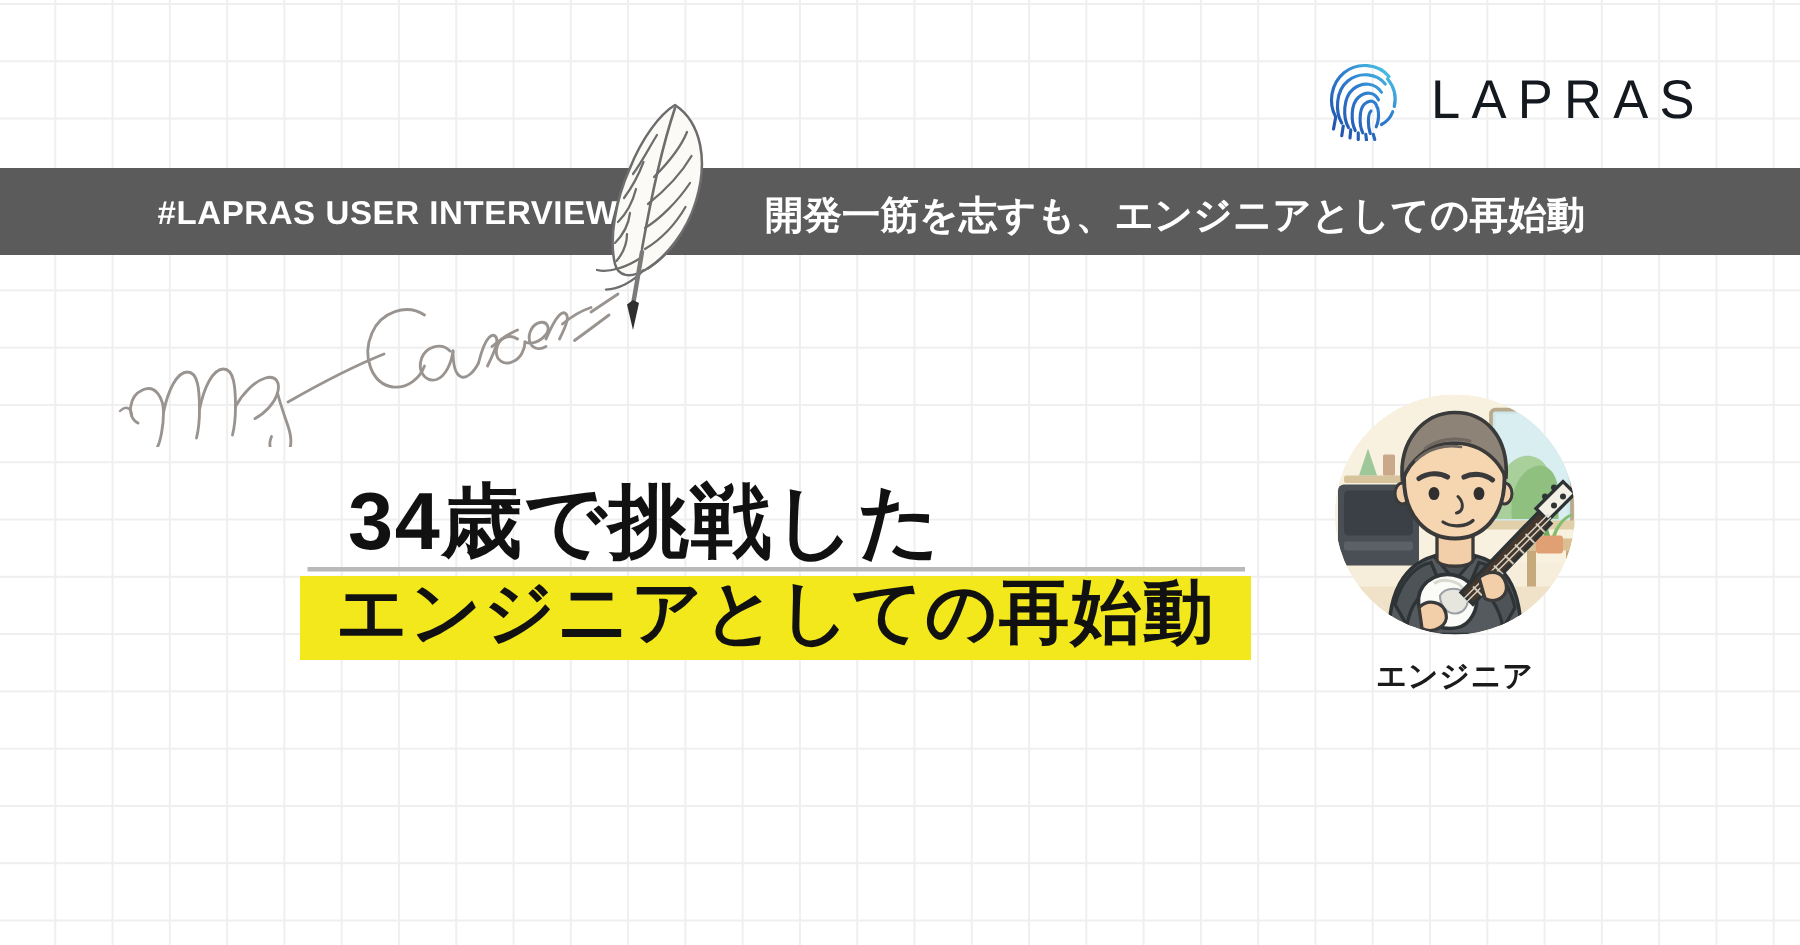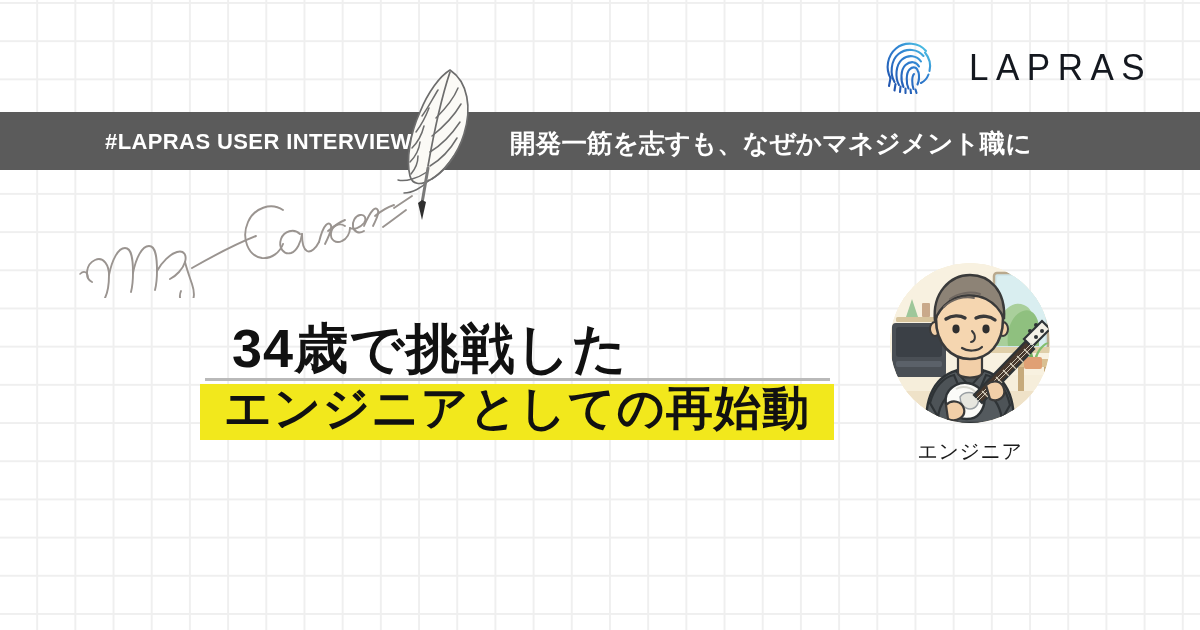--- a/index.html
+++ b/index.html
@@ -21,21 +21,21 @@
       linear-gradient(to bottom, #efefef 1.6px, transparent 1.6px);
     background-size:38.2px 38.2px;
     background-position:-2px 2px;
     overflow:hidden;
   }
 
   
   #logo {
     position:absolute;
     left:884px; top:38px;
-    display:flex; align-items:center; gap:33px;
+    display:flex; align-items:center; gap:18px;
   }
   #logo .mark { width:52px; height:56px; display:block; }
   #logo .wordmark {
     font-family:"Liberation Sans", sans-serif;
     font-size:35px;
     font-weight:400;
     letter-spacing:7.5px;
     color:#14181f;
     line-height:1;
     transform:scaleY(1.04);
@@ -136,21 +136,21 @@
   #avatar {
     width:160px; height:160px;
     border-radius:50%;
     overflow:hidden;
     display:block;
   }
   #avatar svg { display:block; width:160px; height:160px; }
   #avatar-caption {
     margin-top:14px;
     font-size:20px;
-    font-weight:400;
+    font-weight:700;
     color:#1b1b1b;
     line-height:1.45;
     letter-spacing:0.5px;
   }
 </style>
 </head>
 <body>
 
 <div id="canvas">
 
@@ -181,21 +181,21 @@
           <path d="M31.5 51.5 L32.5 55"></path>
           <path d="M34.5 34 C35.5 38.5 35 43 33.5 46.5"></path>
         </g>
       </svg>
     </span>
     <span class="wordmark">LAPRAS</span>
   </div>
 
   <div id="banner"></div>
   <div id="banner-tag">#LAPRAS USER INTERVIEW</div>
-  <div id="banner-headline">開発一筋を志すも、なぜかマネジメント職に</div>
+  <div id="banner-headline">開発一筋を志すも、エンジニアとしての再始動</div>
 
   <div id="script">
     <svg viewBox="0 0 400 120" fill="none" xmlns="http://www.w3.org/2000/svg">
       <g stroke="#9a9490" stroke-width="1.9" fill="none" stroke-linecap="round" stroke-linejoin="round">
 
         <path d="M14 104 C6 100 8 86 17 82 C26 78 31 88 31 97 C31 106 29 116 27 120"></path>
         <path d="M31 97 C34 82 40 70 47 70 C54 70 55 82 55 95 C55 104 54 110 53 114"></path>
         <path d="M55 95 C58 80 64 68 71 68 C78 68 79 80 79 93 C79 101 78 108 77 112"></path>
 
         <path d="M79 93 C84 84 92 76 99 74 C106 72 109 77 107 84 C105 91 98 98 92 101"></path>

